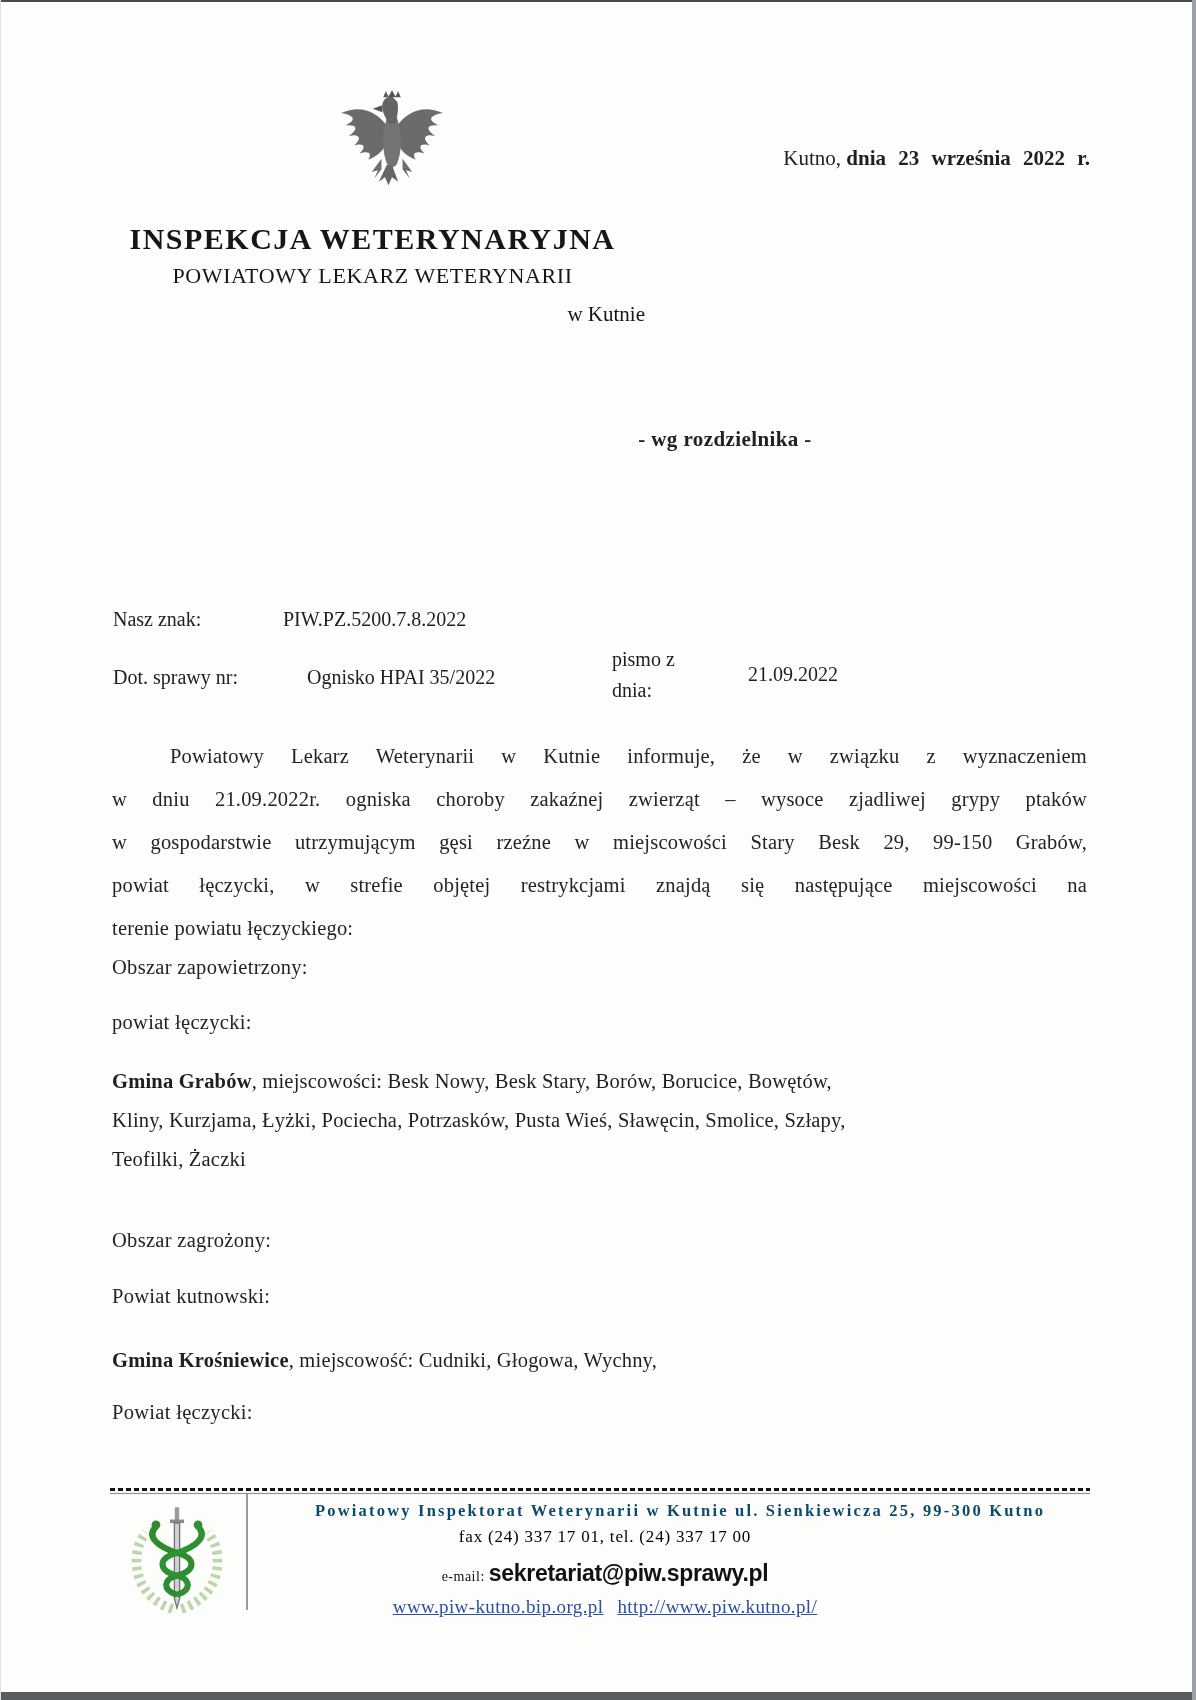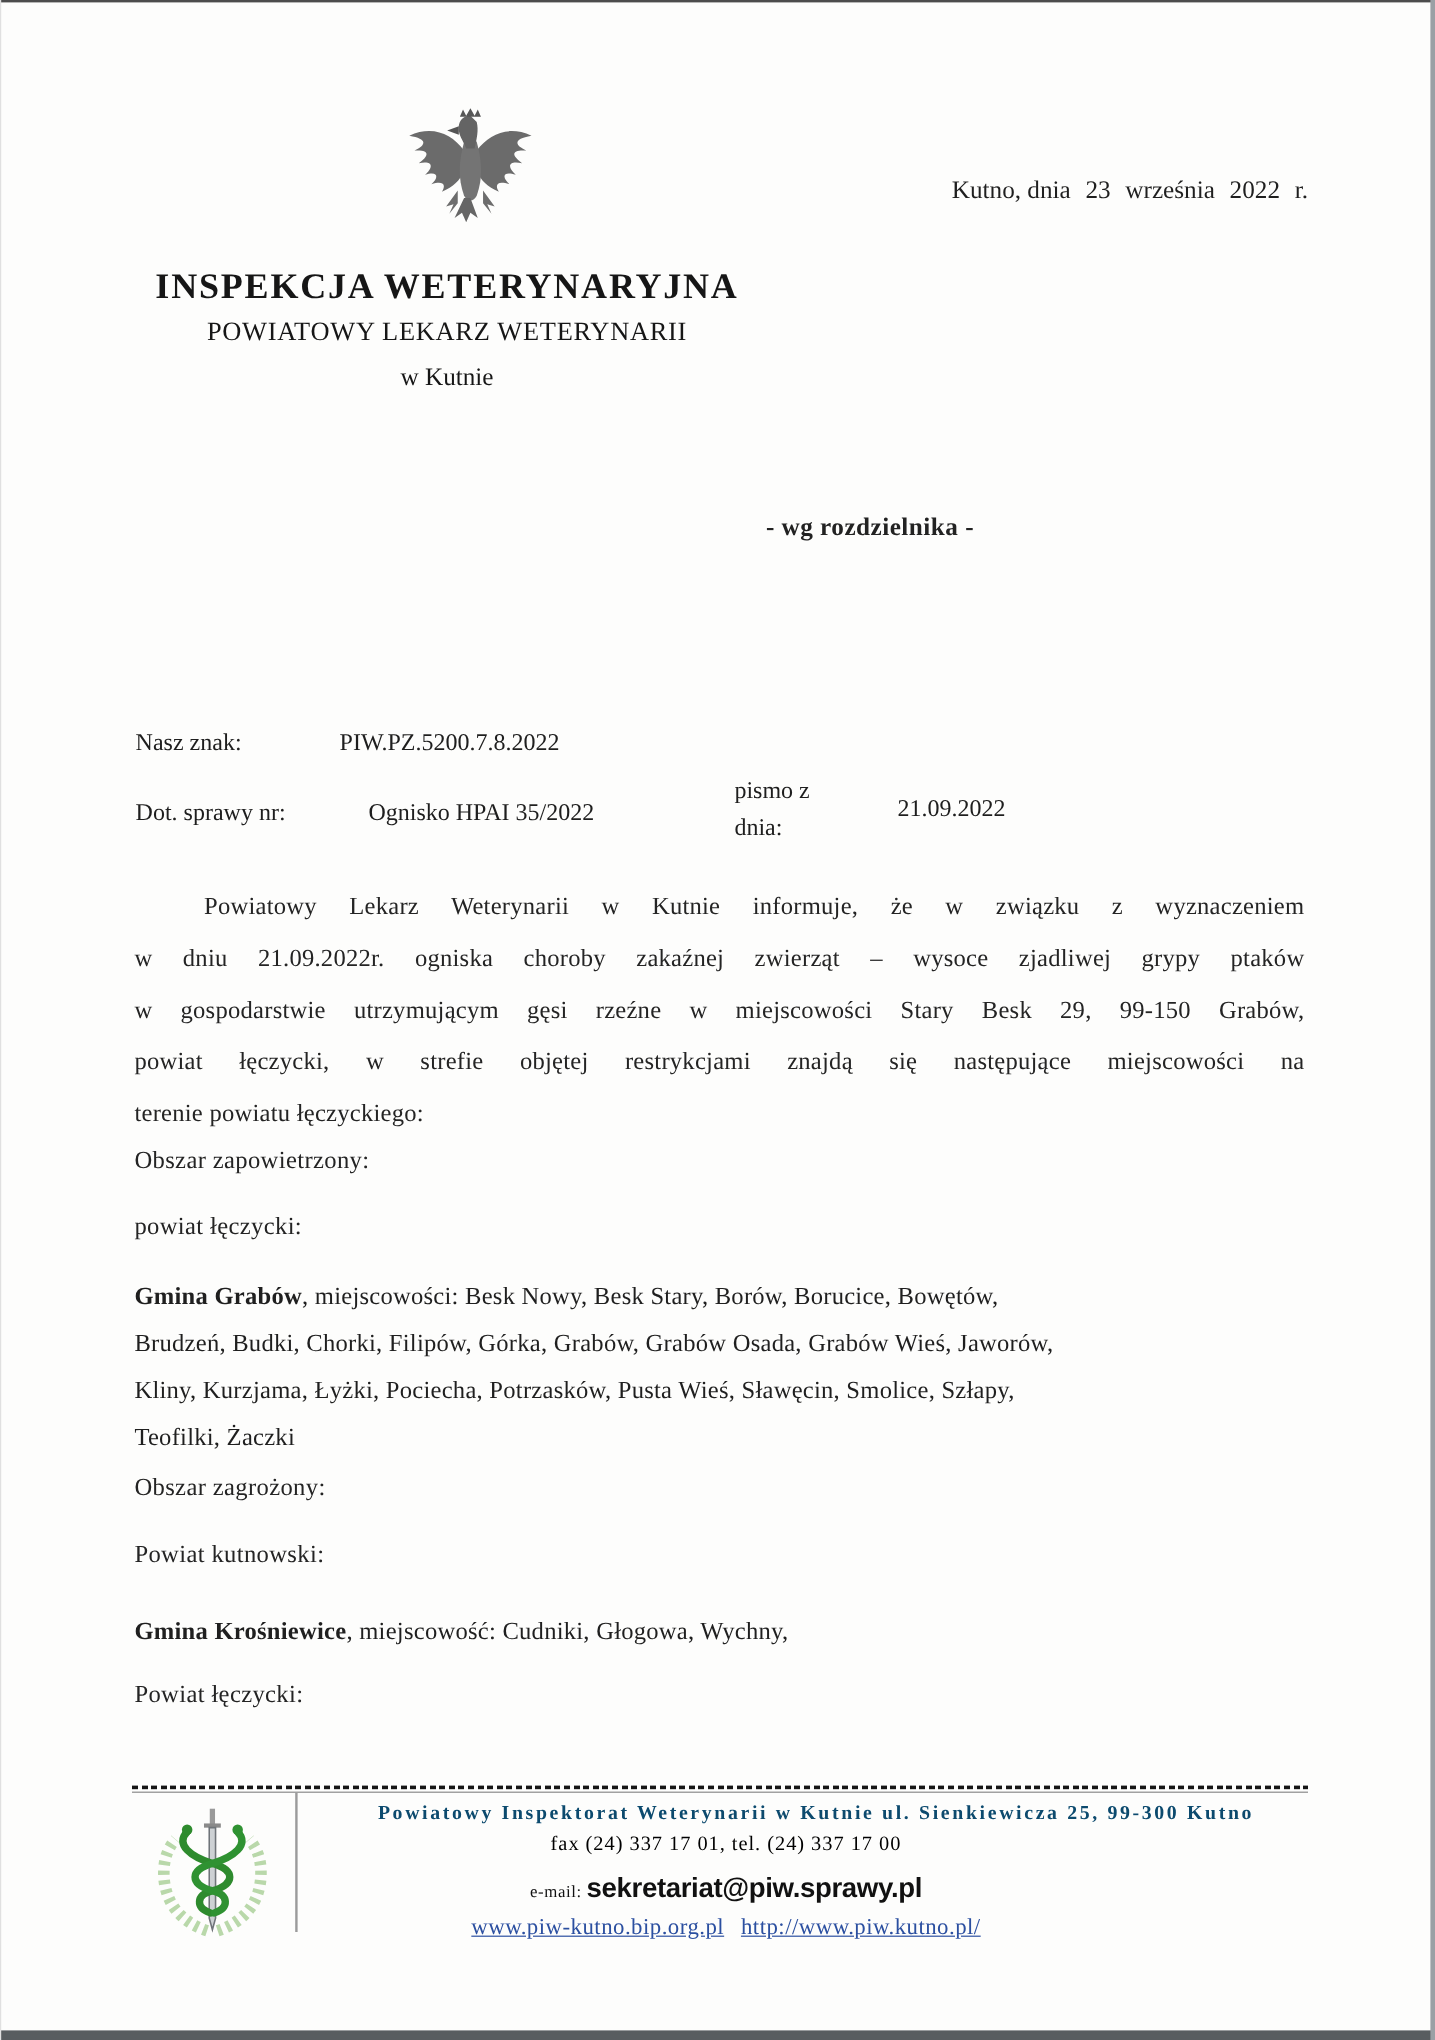--- a/index.html
+++ b/index.html
@@ -17,26 +17,26 @@
   .edge-bottom{position:absolute;bottom:0;left:0;width:100%;height:8px;background:#585d60;}
   .edge-right{position:absolute;top:0;right:0;width:4px;height:100%;background:#9aa0a5;}
   .edge-left{position:absolute;top:0;left:0;width:1px;height:100%;background:#e0e0e0;}
 
   .emblem{position:absolute;left:334px;top:82px;width:116px;height:122px;}
 
   .date-line{
     position:absolute;left:620px;top:146px;width:470px;
     text-align:right;font-size:21px;color:#1f1f1f;white-space:nowrap;
   }
-  .date-line .date-bold{font-weight:normal;word-spacing:7px;}
+  .date-line .date-bold{font-weight:bold;word-spacing:7px;}
 
   .org-block{position:absolute;left:100px;top:222px;width:545px;text-align:center;color:#161616;}
   .org-line1{font-size:30px;font-weight:bold;letter-spacing:1.5px;white-space:nowrap;}
   .org-line2{font-size:22px;letter-spacing:0.6px;margin-top:7px;white-space:nowrap;}
-  .org-line3{font-size:21px;margin-top:13px;}
+  .org-line3{font-size:21px;margin-top:13px;text-align:right;}
 
   .distribution{
     position:absolute;left:570px;top:427px;width:310px;text-align:center;
     font-size:21px;font-weight:bold;letter-spacing:0.4px;
   }
 
   .ref{position:absolute;font-size:20px;color:#1e1e1e;white-space:nowrap;}
   .ref-label1{left:113px;top:608px;}
   .ref-value1{left:283px;top:608px;}
   .ref-label2{left:113px;top:666px;text-align:center;}
@@ -145,21 +145,20 @@
     <div class="pline">w gospodarstwie utrzymującym gęsi rzeźne w miejscowości Stary Besk 29, 99-150 Grabów,</div>
     <div class="pline">powiat łęczycki, w strefie objętej restrykcjami znajdą się następujące miejscowości na</div>
     <div class="pline last">terenie powiatu łęczyckiego:</div>
   </div>
 
   <div class="zone-head z1h">Obszar zapowietrzony:</div>
   <div class="zone-head z1c">powiat łęczycki:</div>
 
   <div class="gmina-block g1">
     <div><span class="gmina-bold">Gmina Grabów</span><span>, miejscowości: Besk Nowy, Besk Stary, Borów, Borucice, Bowętów,</span></div>
-    <div>Brudzeń, Budki, Chorki, Filipów, Górka,  Grabów, Grabów Osada, Grabów Wieś, Jaworów,</div>
     <div>Kliny, Kurzjama, Łyżki, Pociecha, Potrzasków, Pusta Wieś, Sławęcin, Smolice, Szłapy,</div>
     <div>Teofilki, Żaczki</div>
   </div>
 
   <div class="zone-head z2h">Obszar zagrożony:</div>
   <div class="zone-head z2c1">Powiat kutnowski:</div>
 
   <div class="gmina-block g2">
     <div><span class="gmina-bold">Gmina Krośniewice</span><span>, miejscowość: Cudniki, Głogowa, Wychny,</span></div>
   </div>

